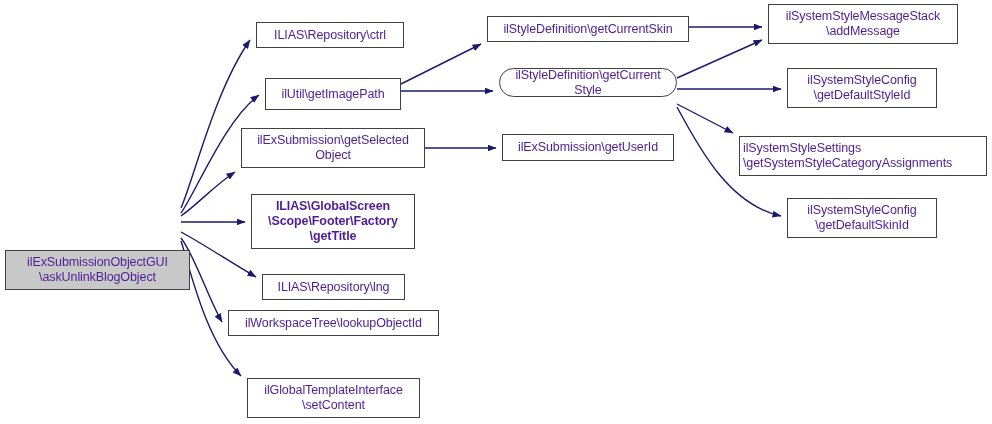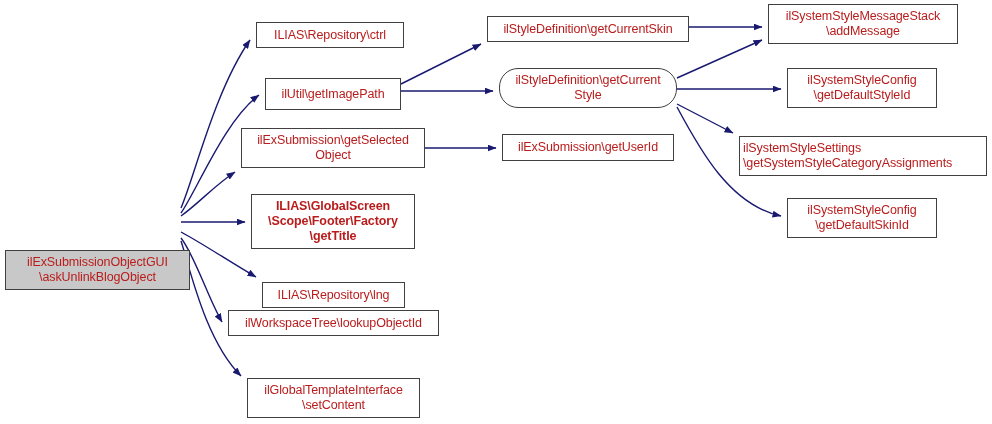--- a/index.html
+++ b/index.html
@@ -26,21 +26,21 @@
   }
   .node {
     position: absolute;
     box-sizing: border-box;
     display: flex;
     align-items: center;
     justify-content: center;
     text-align: center;
     border: 1px solid #404040;
     background: #ffffff;
-    color: #b91c1c;
+    color: #4c1d95;
     font-size: 12.5px;
     line-height: 15px;
     letter-spacing: -0.1px;
     white-space: pre-line;
     padding: 0 3px;
   }
   .node.root {
     background: #c8c8c8;
     border-color: #404040;
   }
@@ -80,26 +80,26 @@
   <div id="nodes-group">
       <div class="node root" style="left: 5px; top: 202px; width: 185px; height: 40px; margin-top: 48px;">ilExSubmissionObjectGUI
 \askUnlinkBlogObject</div>
       <div class="node" style="left: 256px; top: 22px; width: 148px; height: 26px;">ILIAS\Repository\ctrl</div>
       <div class="node" style="left: 265px; top: 78px; width: 136px; height: 32px;">ilUtil\getImagePath</div>
       <div class="node" style="left: 241px; top: 128px; width: 184px; height: 40px;">ilExSubmission\getSelected
 Object</div>
       <div class="node" style="left: 251px; top: 194px; width: 164px; height: 55px; font-weight: bold;">ILIAS\GlobalScreen
 \Scope\Footer\Factory
 \getTitle</div>
-      <div class="node" style="left: 262px; top: 274px; width: 143px; height: 26px; margin-top: 8px;">ILIAS\Repository\lng</div>
+      <div class="node" style="left: 262px; top: 274px; width: 143px; height: 26px;">ILIAS\Repository\lng</div>
       <div class="node" style="left: 228px; top: 310px; width: 211px; height: 26px;">ilWorkspaceTree\lookupObjectId</div>
       <div class="node" style="left: 247px; top: 378px; width: 173px; height: 40px;">ilGlobalTemplateInterface
 \setContent</div>
       <div class="node" style="left: 487px; top: 16px; width: 202px; height: 26px;">ilStyleDefinition\getCurrentSkin</div>
-      <div class="node" style="left: 499px; top: 68px; width: 178px; height: 40px; border-radius: 19px;">ilStyleDefinition\getCurrent
+      <div class="node" style="left: 499px; top: 68px; width: 178px; height: 29px; border-radius: 19px;">ilStyleDefinition\getCurrent
 Style</div>
       <div class="node" style="left: 502px; top: 134px; width: 172px; height: 27px;">ilExSubmission\getUserId</div>
       <div class="node" style="left: 768px; top: 4px; width: 190px; height: 40px;">ilSystemStyleMessageStack
 \addMessage</div>
       <div class="node" style="left: 787px; top: 68px; width: 150px; height: 40px;">ilSystemStyleConfig
 \getDefaultStyleId</div>
       <div class="node left-align" style="left: 739px; top: 136px; width: 248px; height: 40px;">ilSystemStyleSettings
 \getSystemStyleCategoryAssignments</div>
       <div class="node" style="left: 787px; top: 198px; width: 150px; height: 40px;">ilSystemStyleConfig
 \getDefaultSkinId</div>

